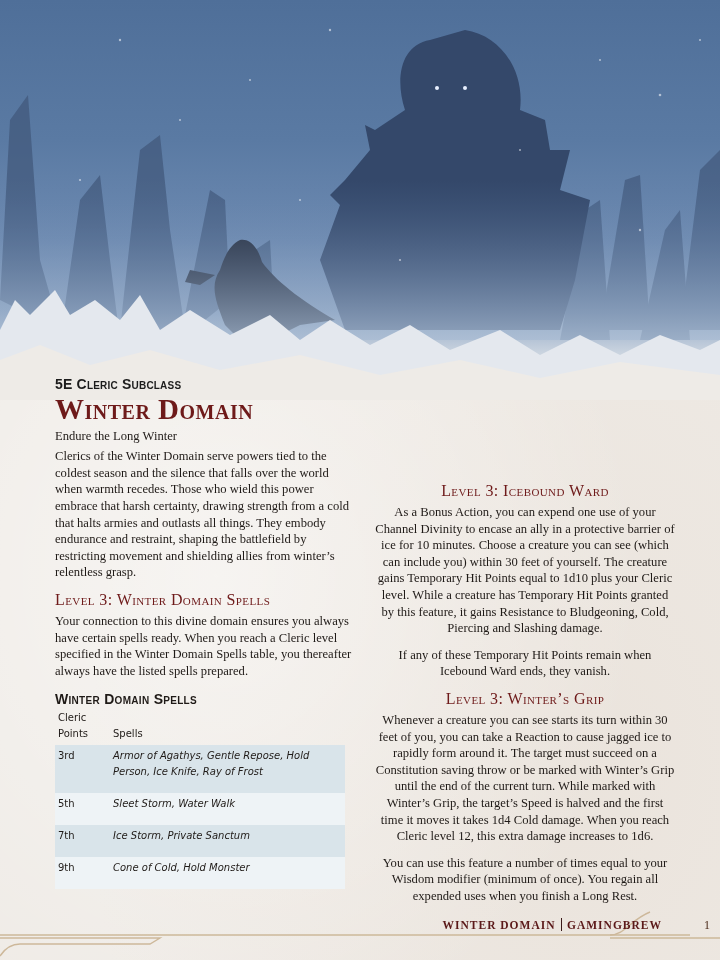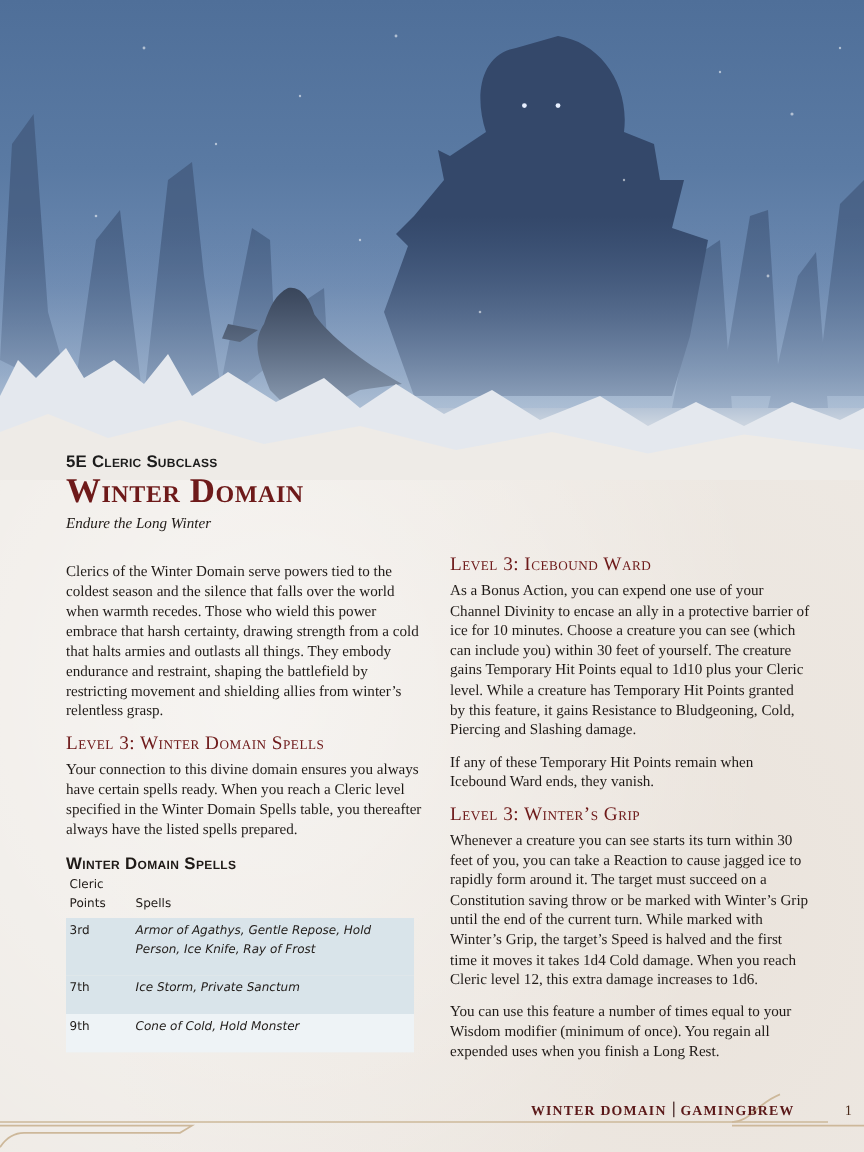--- a/index.html
+++ b/index.html
@@ -20,31 +20,31 @@
     .hero {
       position: absolute; left: 0; top: 0; width: 720px; height: 400px; overflow: hidden;
       background: linear-gradient(180deg, #4f6f99 0%, #5a7aa3 35%, #6d8ab1 60%, #8aa2c2 78%, #c9d3df 88%, rgba(239,235,230,0) 100%);
     }
     .hero svg { position: absolute; left: 0; top: 0; }
     
     .col {
       position: absolute; font-size: 12.6px; line-height: 16.6px;
     }
     .col-left { left: 55px; top: 376px; width: 300px; }
-    .col-right { left: 375px; top: 458px; width: 300px; }
+    .col-right { left: 375px; top: 478px; width: 300px; text-align: center; }
     .kicker {
       font-family: "Liberation Sans", sans-serif; font-weight: bold;
       font-variant: small-caps; font-size: 14px; letter-spacing: 0.2px;
       color: #1c1c1c; margin: 0 0 1px 0;
     }
     .title {
       font-family: "Liberation Serif", serif; font-variant: small-caps;
       font-size: 29px; line-height: 30px; color: #6e1a1a; margin: 0; letter-spacing: 0.5px;
     }
-    .subtitle { font-style: italic; font-size: 12.6px; margin: 4px 0 24px 0; }
+    .subtitle { font-size: 12.6px; margin: 4px 0 4px 0; }
     p { margin: 0 0 10px 0; }
     h3 {
       font-family: "Liberation Serif", serif; font-variant: small-caps; font-weight: normal;
       color: #6e1a1a; font-size: 16px; line-height: 18px; margin: 4px 0 4px 0; letter-spacing: 0.4px;
     }
     .table-title {
       font-family: "Liberation Sans", sans-serif; font-weight: bold; font-variant: small-caps;
       font-size: 14px; margin: 12px 0 2px 0; letter-spacing: 0.3px;
     }
     table.spells {
@@ -158,20 +158,24 @@
             <span>Points</span>
           </th>
           <th>Spells</th>
         </tr>
       </thead>
       <tbody>
         <tr class="odd">
           <td class="lvl">3rd</td>
           <td class="spl">Armor of Agathys, Gentle Repose, Hold Person, Ice Knife, Ray of Frost</td>
         </tr>
+        <tr class="even">
+          <td class="lvl">5th</td>
+          <td class="spl">Sleet Storm, Water Walk</td>
+        </tr>
         <tr class="odd">
           <td class="lvl">7th</td>
           <td class="spl">Ice Storm, Private Sanctum</td>
         </tr>
         <tr class="even">
           <td class="lvl">9th</td>
           <td class="spl">Cone of Cold, Hold Monster</td>
         </tr>
       </tbody>
     </table>

